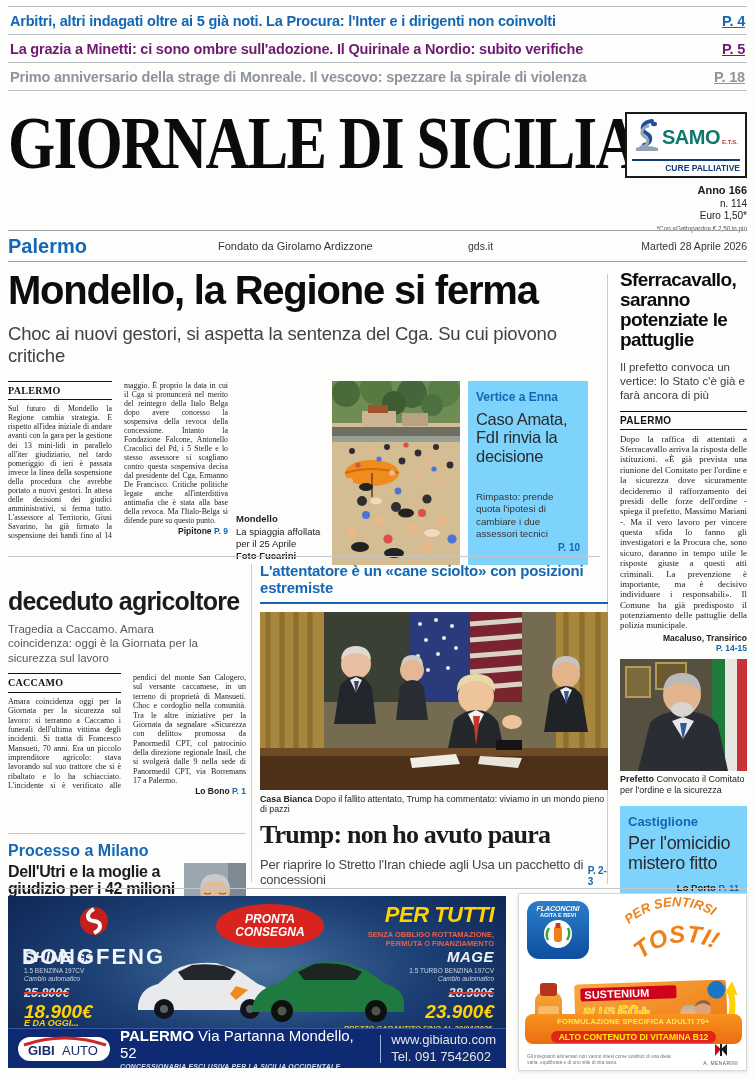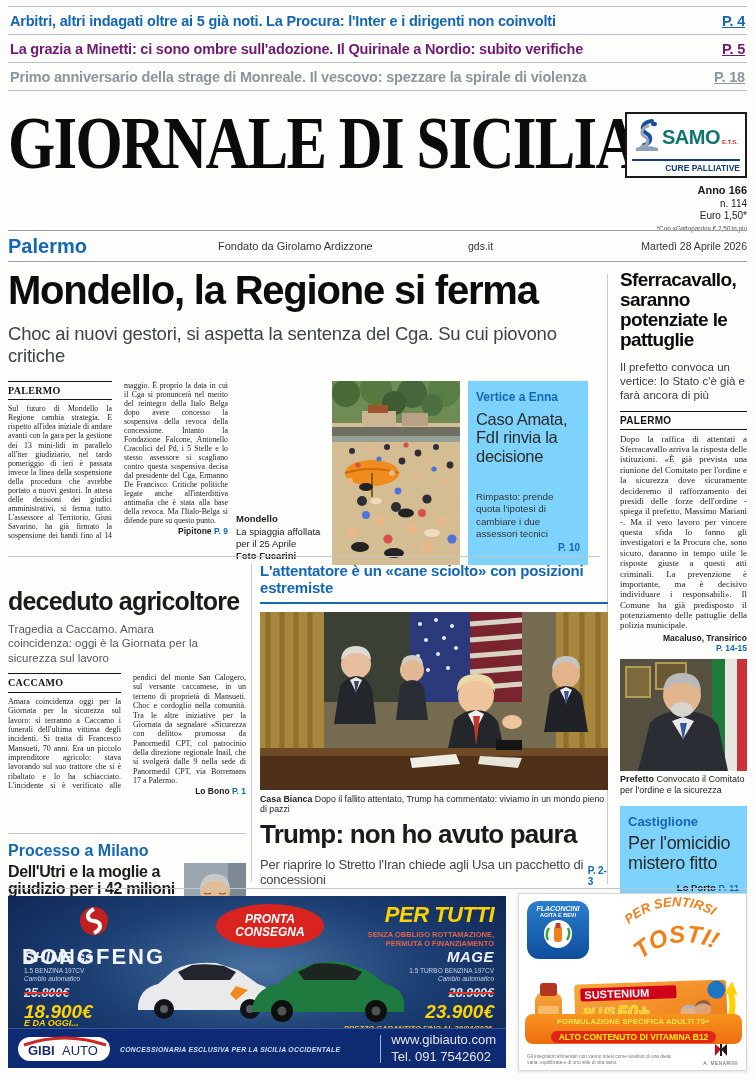--- a/index.html
+++ b/index.html
@@ -82,21 +82,21 @@
   .mil-flex { display:flex; gap:6px; margin-top:3px; }
   .mil-left { width:170px; }
   .mil-h { font-size:16px; font-weight:bold; line-height:1.08; letter-spacing:-0.4px; }
   .mil-b { font-size:8.3px; line-height:1.2; margin-top:6px; }
   .mil-p { text-align:right; font-size:9px; margin-top:2px; }
 
   
   .trump { position:absolute; top:562px; left:260px; width:348px; }
   .tr-k { color:#1467b4; font-weight:bold; font-size:15px; letter-spacing:-0.2px; border-bottom:2px solid #1467b4; padding-bottom:6px; }
   .tr-cap { font-size:8.8px; color:#222; margin-top:4px; }
-  .tr-h { font-size:26px; font-weight:bold; line-height:1.06; letter-spacing:-0.8px; margin-top:7px; }
+  .tr-h { font-size:26px; font-weight:bold; line-height:1.06; letter-spacing:-0.8px; margin-top:7px;font-family:Liberation Serif, serif; }
   .tr-deck { display:flex; justify-content:space-between; align-items:flex-end; font-size:13px; color:#44484d; margin-top:8px; letter-spacing:-0.2px; }
   .tr-deck .pgref { font-size:10px; }
 
   
   .adrule { position:absolute; top:888px; left:8px; right:8px; height:1px; background:#c2c6ca; }
   .dongfeng { position:absolute; top:896px; left:8px; width:498px; height:172px; background:radial-gradient(ellipse at 50% 42%, #47719f 0%, #1c3f74 48%, #0b1f4a 100%); overflow:hidden; }
   .df-logo { position:absolute; left:14px; top:10px; display:flex; align-items:center; gap:8px;flex-direction:column; }
   .df-brand { color:#f2f5fa; font-weight:bold; font-size:22px; letter-spacing:2px; }
   .df-badge { position:absolute; left:208px; top:8px; width:108px; height:44px; background:#d8231f; border-radius:50%; color:#fff; font-weight:bold; font-style:italic; font-size:12px; display:flex; flex-direction:column; align-items:center; justify-content:center; line-height:1.1; }
   .df-pertutti { position:absolute; right:12px; top:6px; text-align:right; }
@@ -472,20 +472,21 @@
     </div>
     <div class="df-guar">PREZZO GARANTITO FINO AL 30/04/2026</div>
     <div class="df-bar">
       <svg width="92" height="28" viewBox="0 0 92 28">
         <rect x="0" y="2" width="92" height="24" rx="12" fill="#fff"></rect>
         <path d="M6,10 Q46,-4 88,10" fill="none" stroke="#d02525" stroke-width="3"></path>
         <text x="10" y="20" font-size="13" font-weight="bold" fill="#1a2a6b">GIBI</text>
         <text x="44" y="20" font-size="13" fill="#1a2a6b">AUTO</text>
       </svg>
       <div class="df-city-wrap">
+        <div class="df-city"><b>PALERMO</b> <span>Via Partanna Mondello, 52</span></div>
         <div class="df-tag">CONCESSIONARIA ESCLUSIVA PER LA SICILIA OCCIDENTALE</div>
       </div>
       <div class="df-sep"></div>
       <div class="df-contacts">
         <div>www.gibiauto.com</div>
         <div>Tel. 091 7542602</div>
       </div>
     </div>
   </div>
 

